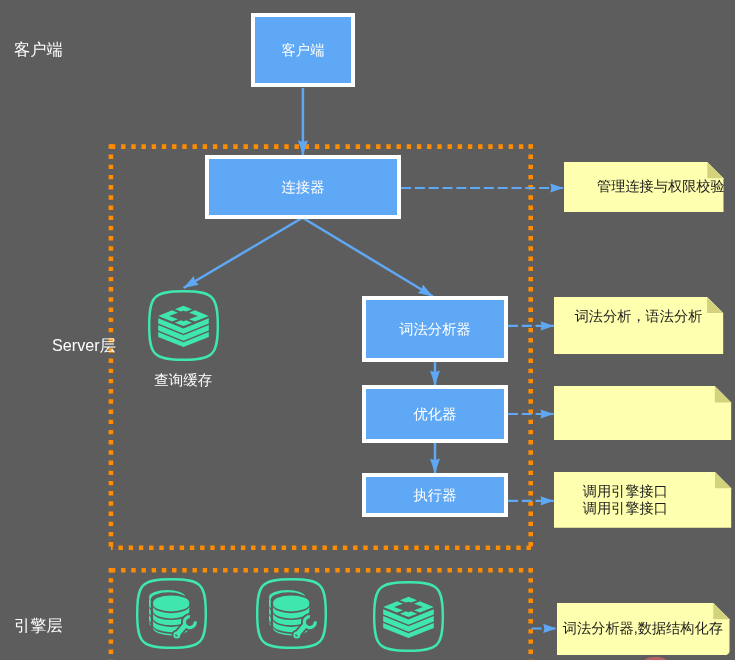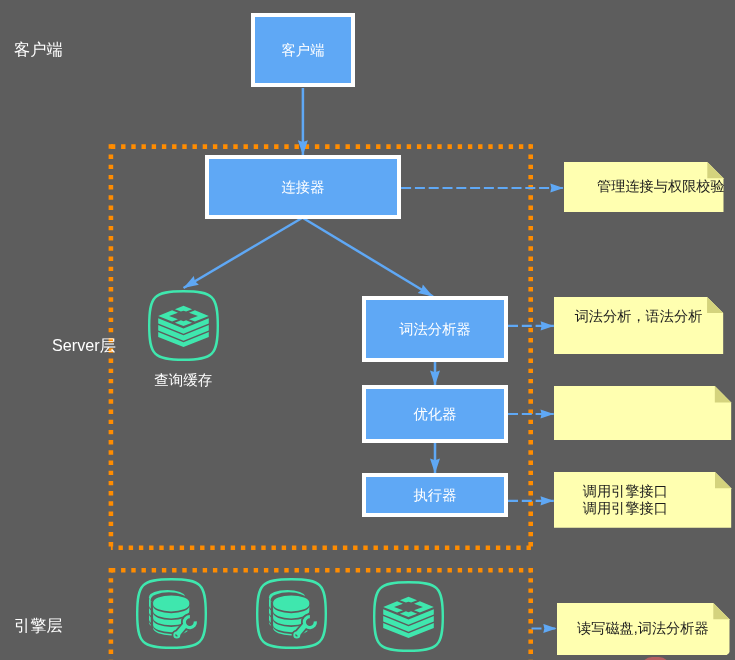--- a/index.html
+++ b/index.html
@@ -230,17 +230,17 @@
       <div>调用引擎接口</div>
     </div>
   </div>
 
   <div class="note" style="left:556.6px;top:603.0px;width:172.5px;height:52.0px;">
     <svg class="note-bg" width="172.5" height="52.0" viewBox="0 0 172.5 52.0">
       <path d="M0 0 L156.3 0 L172.5 16.2 L172.5 52.0 L0 52.0 Z" fill="#ffffb0"></path>
       <path d="M156.3 0 L172.5 16.2 L156.3 16.2 Z" fill="#d4d37d"></path>
     </svg>
     <div class="note-txt">
-      <div>读写磁盘,词法分析器</div>
+      <div>词法分析器,数据结构化存</div>
     </div>
   </div>
 
 </div>
 
 </body></html>

